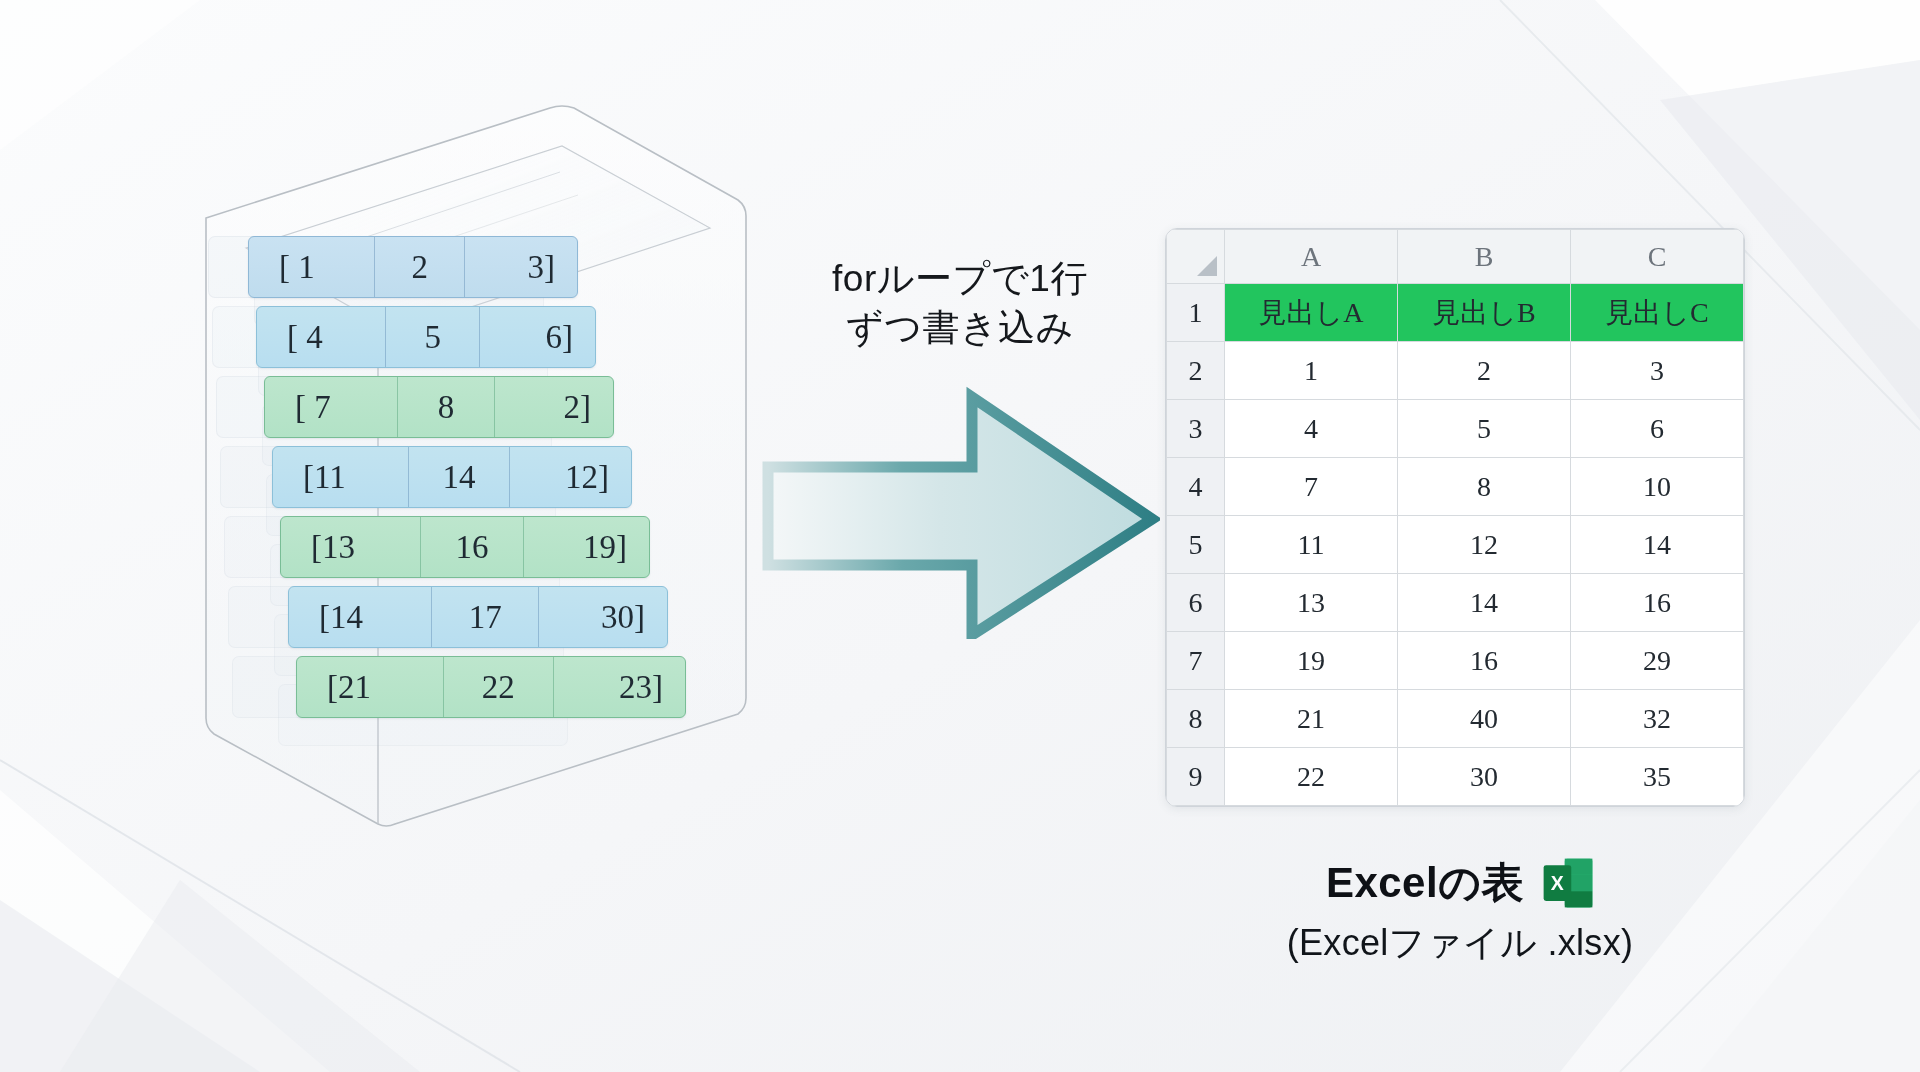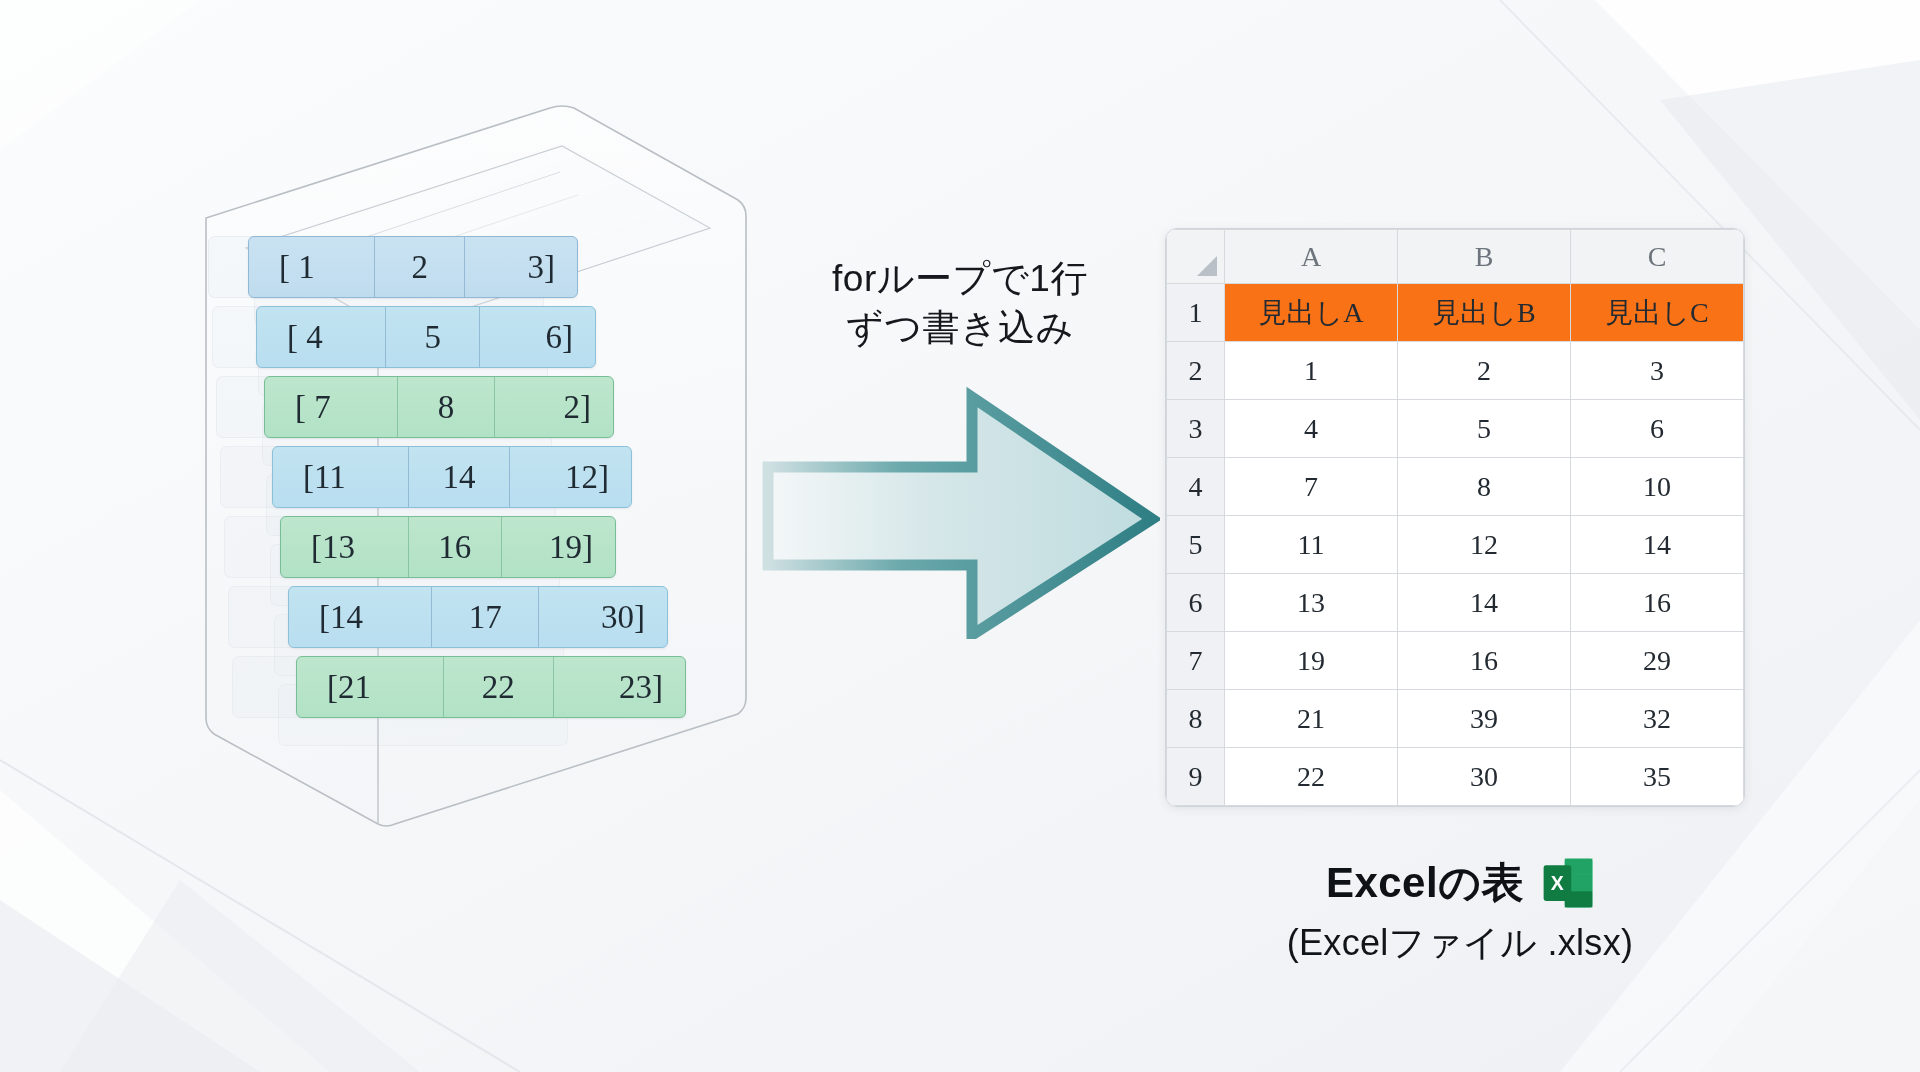--- a/index.html
+++ b/index.html
@@ -118,21 +118,21 @@
     width:0; height:0;
     border-left:20px solid transparent;
     border-bottom:20px solid #b9c0c7;
   }
   td.rowhdr, th.rowhdr {
     background:#eff1f4;
     color:#8b9198;
     font-size:26px;
   }
   tr.headerrow td.data {
-    background:#f97316;
+    background:#22c55e;
     font-family:"Liberation Sans","DejaVu Sans",sans-serif;
     font-size:27px;
     color:#1d2630;
   }
   td.data { background:#fff; }
 
   
   .caption-block { position:absolute; text-align:center; }
   #caption-left  { left:230px; top:855px; width:480px; }
   #caption-right { left:1150px; top:855px; width:620px; }
@@ -234,21 +234,21 @@
         <div class="row green" style="left: 74px; top: 288px; width: 350px;">
           <div class="cell c0">[ 7</div>
           <div class="cell c1">8</div>
           <div class="cell c2">2]</div>
         </div>
         <div class="row blue2" style="left: 82px; top: 358px; width: 360px;">
           <div class="cell c0">[11</div>
           <div class="cell c1">14</div>
           <div class="cell c2">12]</div>
         </div>
-        <div class="row green" style="left: 90px; top: 428px; width: 336px; text-align: center;">
+        <div class="row green" style="left: 90px; top: 428px; width: 370px; text-align: center;">
           <div class="cell c0">[13</div>
           <div class="cell c1">16</div>
           <div class="cell c2">19]</div>
         </div>
         <div class="row blue2" style="left: 98px; top: 498px; width: 380px;">
           <div class="cell c0">[14</div>
           <div class="cell c1">17</div>
           <div class="cell c2">30]</div>
         </div>
         <div class="row green" style="left: 106px; top: 568px; width: 390px;">
@@ -340,21 +340,21 @@
           </tr>
           <tr>
             <td class="rowhdr">7</td>
             <td class="data">19</td>
             <td class="data">16</td>
             <td class="data">29</td>
           </tr>
           <tr>
             <td class="rowhdr">8</td>
             <td class="data">21</td>
-            <td class="data">39</td>
+            <td class="data">40</td>
             <td class="data">32</td>
           </tr>
           <tr>
             <td class="rowhdr">9</td>
             <td class="data">22</td>
             <td class="data">30</td>
             <td class="data">35</td>
           </tr>
         </tbody>
     </table>

